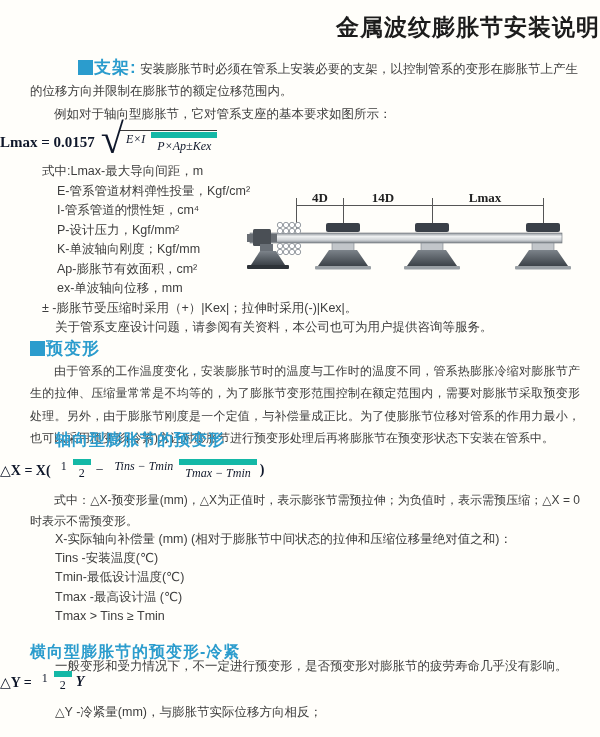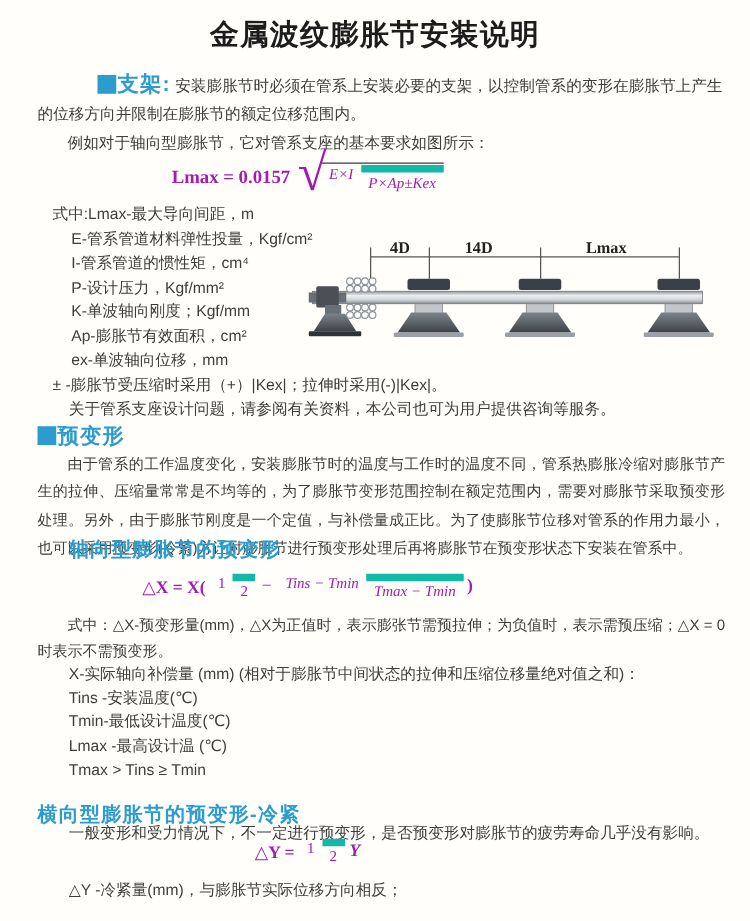--- a/index.html
+++ b/index.html
@@ -3,38 +3,38 @@
 <meta charset="utf-8">
 <style>
   * { margin:0; padding:0; box-sizing:border-box; }
   body { background:#ffffff; }
   .page {
     position:relative; width:600px; height:737px; overflow:hidden;
     background:#fffefa; color:#3d3d3d;
     font-family:"Liberation Sans","DejaVu Sans",sans-serif;
   }
   .title {
-    position:absolute; top:12px; left:0; width:600px; text-align:center;
+    position:absolute; top:12px; left:0; width:600px; text-align:right;
     font-size:23px; font-weight:bold; color:#1c1c1c; letter-spacing:1px;
   }
   .blue-sq {
     display:inline-block; width:15px; height:15px; background:#2b9ccd;
     vertical-align:-2px; margin-right:1px;
   }
   .sec-head { color:#2b9ccd; font-size:17px; font-weight:bold; letter-spacing:1px; }
   .intro {
     position:absolute; top:57px; left:30px; width:548px;
     font-size:12.5px; line-height:22px; text-align:justify; text-indent:48px;
   }
   .para-line { position:absolute; left:30px; font-size:12.5px; }
   .indent1 { text-indent:24px; }
   .formula {
     position:absolute; left:0; width:492px; display:flex;
-    align-items:center; justify-content:center;
-    font-family:"Liberation Serif","DejaVu Serif",serif; color:#a21caf;
+    align-items:center; 
+    font-family:"Liberation Serif","DejaVu Serif",serif; color:#0f172a;
   }
   .flhs { font-weight:bold; font-size:15px; }
   .sqrt-sym { font-size:42px; line-height:30px; font-weight:400; margin:0 -4px 0 6px; transform:translateY(-3px); }
   .frac { display:inline-flex; flex-direction:row; text-align:center; font-size:12px; font-style:italic; }
   .frac .num { padding:0 6px 1px 6px; }
   .frac .den { border-top:6px solid #14b8a6; padding:1px 6px 0 6px; }
   .frac.radical { border-top:1.6px solid #3a3a3a; padding-top:1px; }
   .frac.upright { font-style:normal; }
   .fop { margin:0 5px; font-size:14px; }
   .fsym { font-size:14px; font-weight:bold; }
@@ -187,21 +187,21 @@
     <span class="fsym" style="margin-left:3px;">)</span>
   </div>
 
   <div class="body-para" style="top:490px; line-height:21px;">式中：△X-预变形量(mm)，△X为正值时，表示膨张节需预拉伸；为负值时，表示需预压缩；△X = 0时表示不需预变形。</div>
 
   <div class="para-line" style="top:531px; left:55px; width:520px;">X-实际轴向补偿量 (mm) (相对于膨胀节中间状态的拉伸和压缩位移量绝对值之和)：</div>
 
   <div class="line-list" style="top:549px;">
     <div>Tins -安装温度(℃)</div>
     <div>Tmin-最低设计温度(℃)</div>
-    <div>Lmax -最高设计温 (℃)</div>
+    <div>Tmax -最高设计温 (℃)</div>
     <div>Tmax &gt; Tins ≥ Tmin</div>
   </div>
 
   <div class="para-line" style="top:658px; left:55px; width:520px;">一般变形和受力情况下，不一定进行预变形，是否预变形对膨胀节的疲劳寿命几乎没有影响。</div>
 
   <div class="sub-title" style="top:642px; left:30px;">横向型膨胀节的预变形-冷紧</div>
 
   <div class="formula" style="top:666px; height:32px; font-size:13px;">
     <span class="fsym">△Y =</span>
     <span class="frac upright" style="margin:0 4px;">

